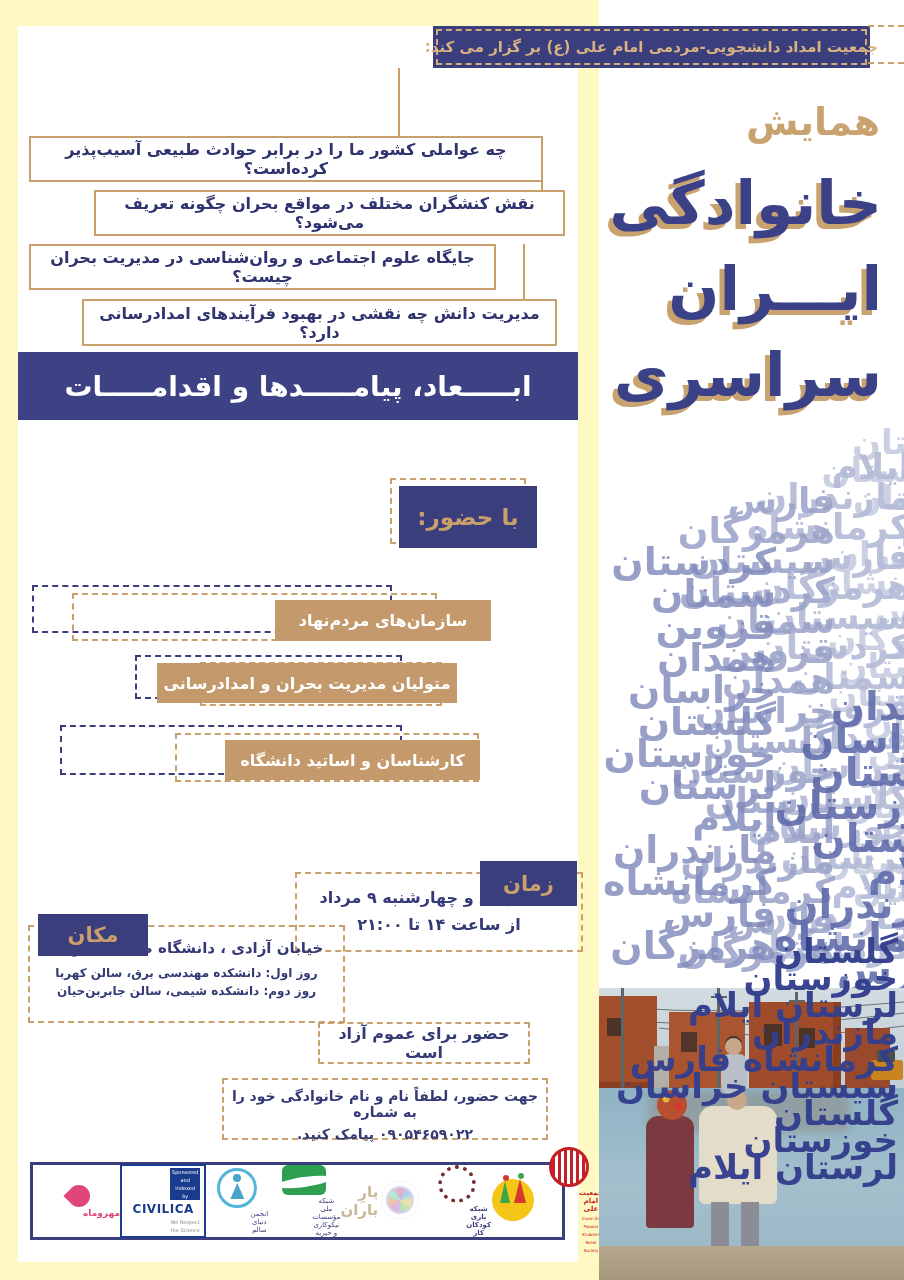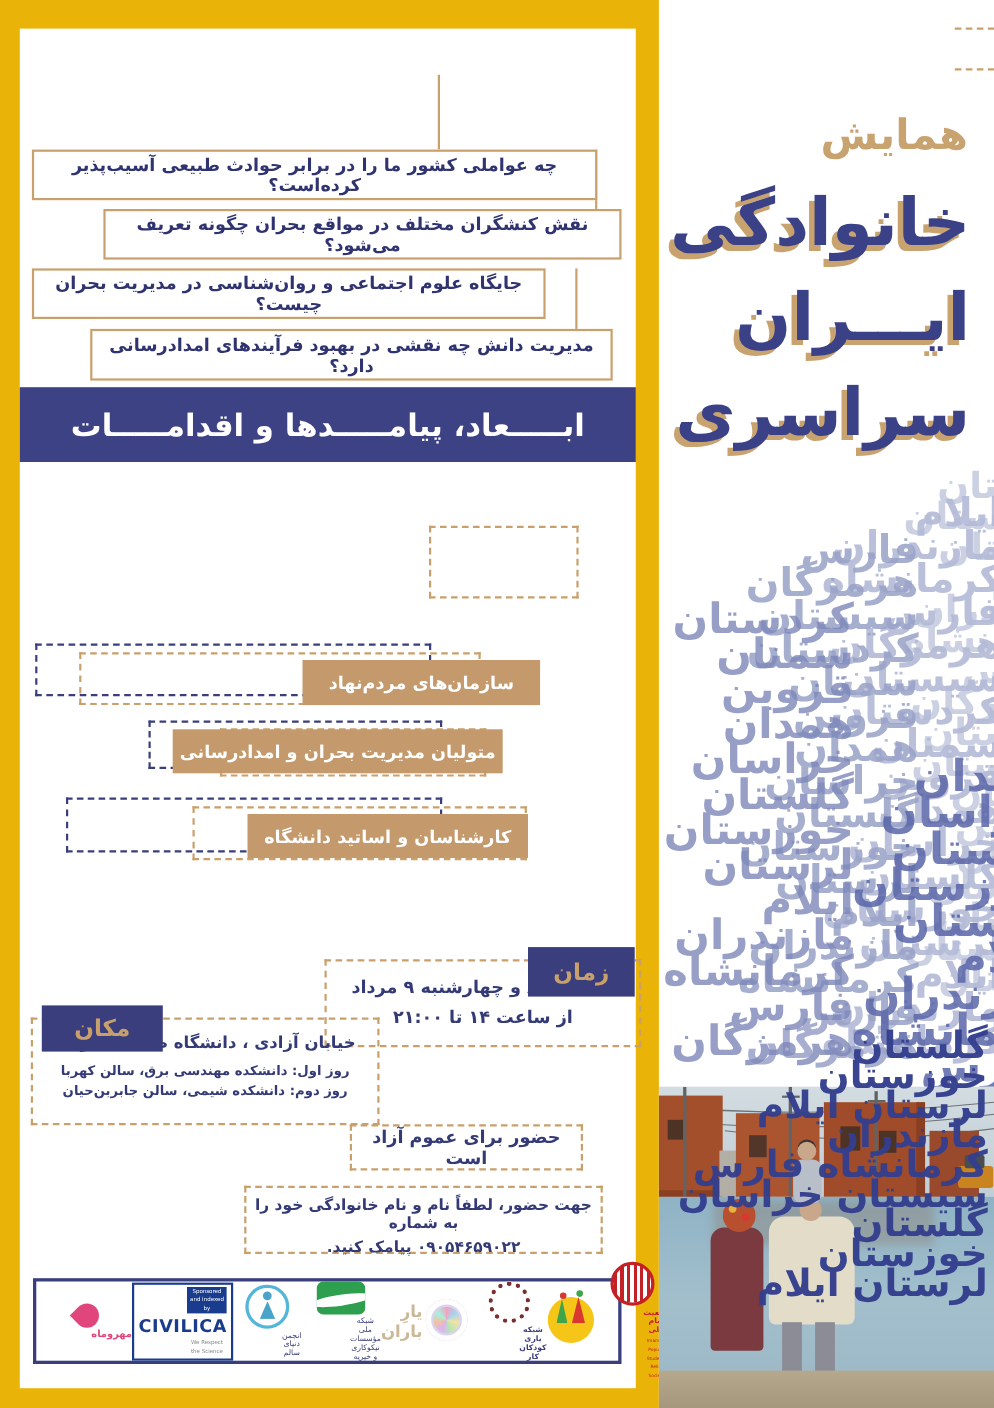--- a/index.html
+++ b/index.html
@@ -1,20 +1,20 @@
 <!DOCTYPE html>
 <html lang="fa"><head>
 <meta charset="utf-8">
 <style>
   html,body{margin:0;padding:0;background:#ffffff;}
   .poster{position:relative;width:904px;height:1280px;background:#ffffff;overflow:hidden;
           font-family:"DejaVu Sans",sans-serif;}
   .abs{position:absolute;}
   
-  .left-frame{left:0;top:0;width:599px;height:1280px;background:#eab308;}
+  .left-frame{left:0;top:0;width:599px;height:1280px;background:#fef9c3;}
   .inner-panel{left:18px;top:26px;width:560px;height:1236px;background:#ffffff;}
   
   .org-box{left:433px;top:26px;width:437px;height:42px;background:#3a3e7c;padding:3px;box-sizing:border-box;z-index:6;}
   .org-inner{border:2px dashed #d2ab78;width:100%;height:100%;box-sizing:border-box;
              display:flex;align-items:center;justify-content:center;}
   .org-text{color:#d8b183;font-size:15px;font-weight:bold;white-space:nowrap;}
   .dash-ext{height:0;border-top:2px dashed #c9a06b;z-index:6;}
   
   .qbox{background:#ffffff;border:2px solid #c9a06b;color:#2f3370;font-weight:bold;
         font-size:16px;display:flex;align-items:center;justify-content:center;text-align:center;
@@ -78,20 +78,23 @@
       </div>
       <div class="abs qbox" style="left:64px;top:273px;width:475px;height:47px;">
         <span>مدیریت دانش چه نقشی در بهبود فرآیندهای امدادرسانی دارد؟</span>
       </div>
 
       <div class="abs banner">
         <span class="banner-text">ابـــــعاد، پیامـــــدها و اقدامـــــات</span>
       </div>
 
       <div class="abs hozoor-dash" style="left:372px;top:452px;width:132px;height:62px;"></div>
+      <div class="abs hozoor-box" style="left:381px;top:460px;width:138px;height:62px;">
+        <span class="hozoor-text">با حضور:</span>
+      </div>
 
       <div class="abs item-dash-navy" style="left:14px;top:559px;width:356px;height:44px;"></div>
       <div class="abs item-dash-tan" style="left:54px;top:567px;width:361px;height:44px;"></div>
       <div class="abs item-box" style="left:257px;top:574px;width:216px;height:41px;">
         <span>سازمان‌های مردم‌نهاد</span>
       </div>
 
       <div class="abs item-dash-navy" style="left:117px;top:629px;width:263px;height:40px;"></div>
       <div class="abs item-dash-tan" style="left:182px;top:636px;width:238px;height:40px;"></div>
       <div class="abs item-box" style="left:139px;top:637px;width:300px;height:40px;">
@@ -132,21 +135,21 @@
 
       <div class="abs logos-strip" style="left:12px;top:1136px;width:535px;height:78px;" dir="ltr">
 
         <div class="logo">
           <div style="width:22px;height:22px;border-radius:50% 50% 50% 0;background:#e0457b;transform:rotate(45deg);"></div>
           <div class="logo-caption" style="color:#e0457b;font-size:9px;font-weight:bold;">مهروماه</div>
         </div>
 
         <div class="logo" style="border:2px solid #1a3c8f;padding:2px 4px;background:#fff;">
           <div class="logo-caption" style="background:#1a3c8f;color:#fff;font-size:5px;padding:0 2px;">Sponsored and indexed by</div>
-          <div style="color:#1a3c8f;font-weight:bold;font-size:16px;letter-spacing:.5px;">CIVILICA</div>
+          <div style="color:#1a3c8f;font-weight:bold;font-size:12px;letter-spacing:.5px;">CIVILICA</div>
           <div class="logo-caption" style="color:#888;font-size:5px;">We Respect the Science</div>
         </div>
 
         <div class="logo">
           <div style="width:34px;height:34px;border:3px solid #53b6d8;border-radius:50%;position:relative;">
             <div style="position:absolute;left:13px;top:3px;width:8px;height:8px;border-radius:50%;background:#4aa3c8;"></div>
             <div style="position:absolute;left:10px;top:12px;width:14px;height:16px;background:#4aa3c8;clip-path:polygon(50% 0,100% 100%,0 100%);"></div>
           </div>
           <div class="logo-caption">انجمن دنیای سالم</div>
         </div>
@@ -188,20 +191,25 @@
           <div style="width:34px;height:34px;border-radius:50%;border:3px solid #c42127;
                       background:repeating-linear-gradient(90deg,#c42127 0 3px,#ffffff 3px 6px);"></div>
           <div class="logo-caption" style="color:#c42127;font-weight:bold;" dir="rtl">جمعیت امام علی</div>
           <div class="logo-caption" style="color:#c42127;font-size:4px;">Imam Ali Popular Students Relief Society</div>
         </div>
 
       </div>
     </div>
   </div>
 
+  <div class="abs org-box">
+    <div class="org-inner">
+      <span class="org-text">جمعیت امداد دانشجویی-مردمی امام علی (ع) بر گزار می کند:</span>
+    </div>
+  </div>
   <div class="abs dash-ext" style="left:868px;top:25px;width:36px;"></div>
   <div class="abs dash-ext" style="left:868px;top:62px;width:36px;"></div>
 
   <div class="abs" style="left:640px;top:100px;width:240px;text-align:right;">
     <span class="pre-title">همایش</span>
   </div>
   <div class="abs" style="left:600px;top:160px;width:282px;">
     <div class="big-title">خانوادگی</div>
     <div class="big-title">ایـــران</div>
     <div class="big-title">سراسری</div>

